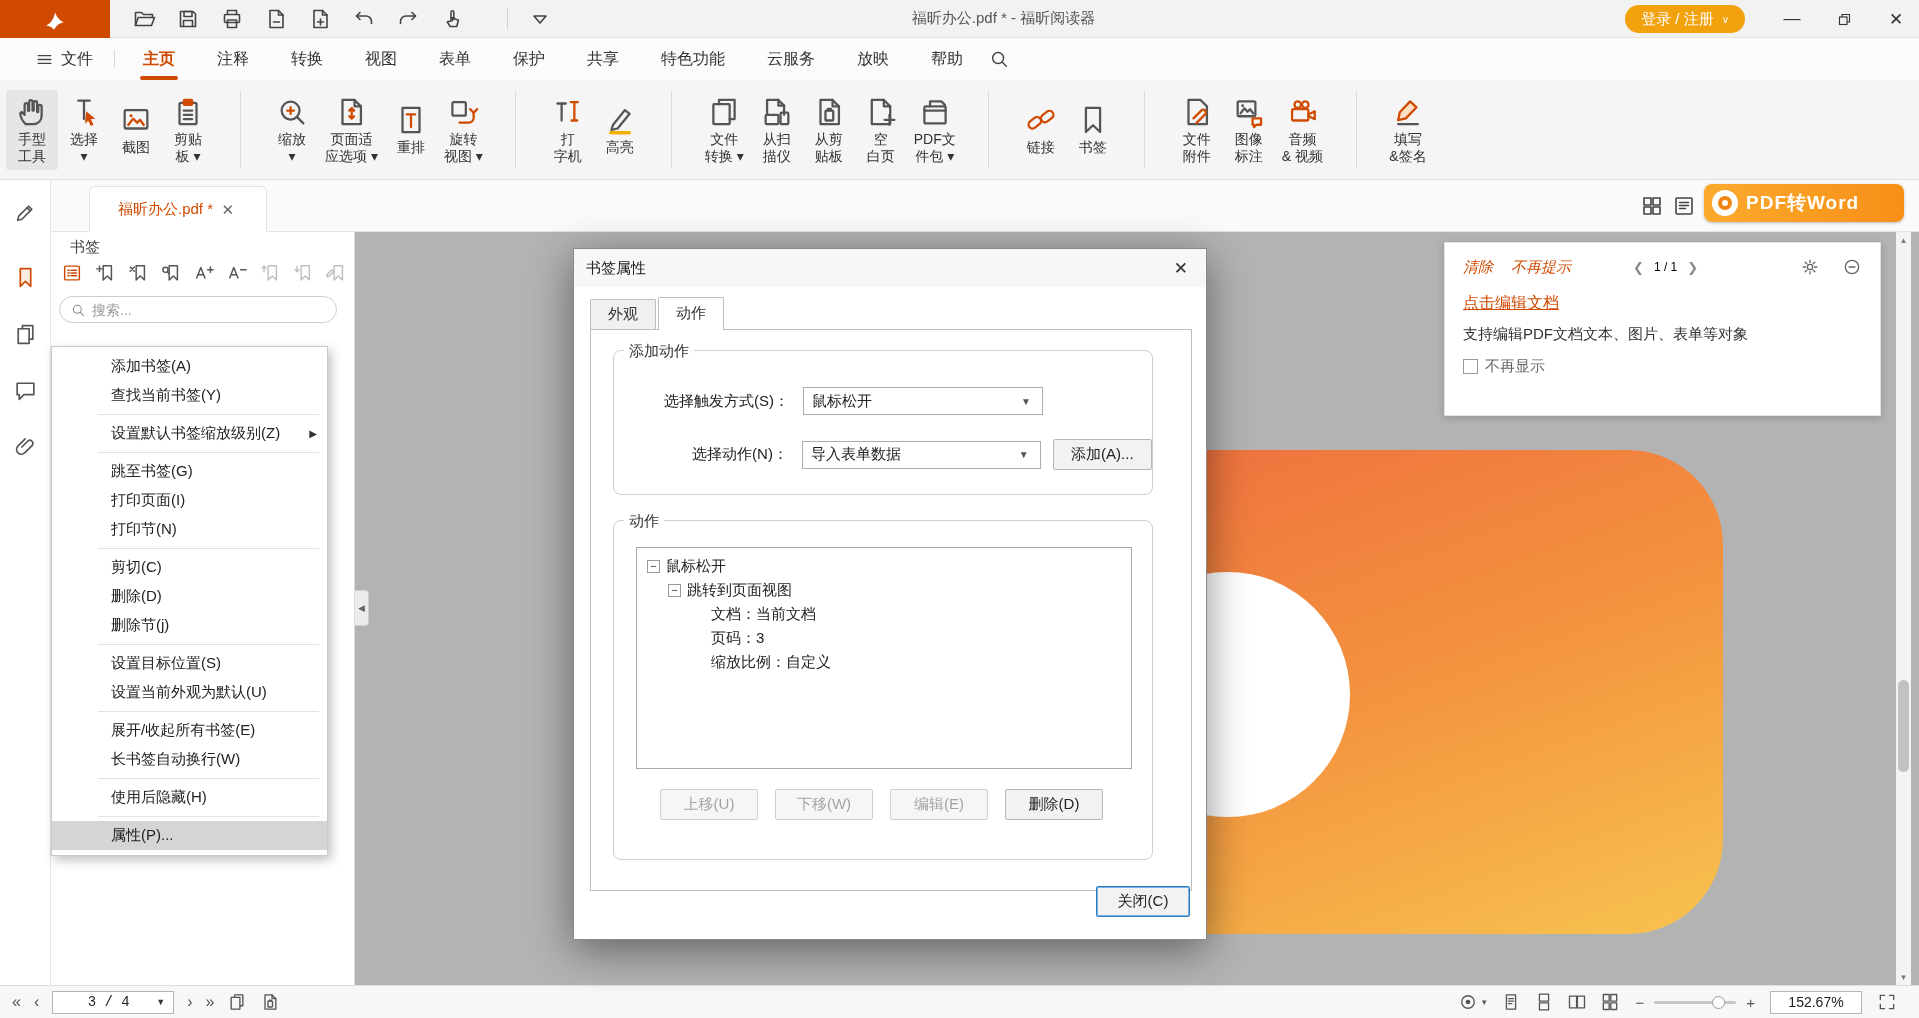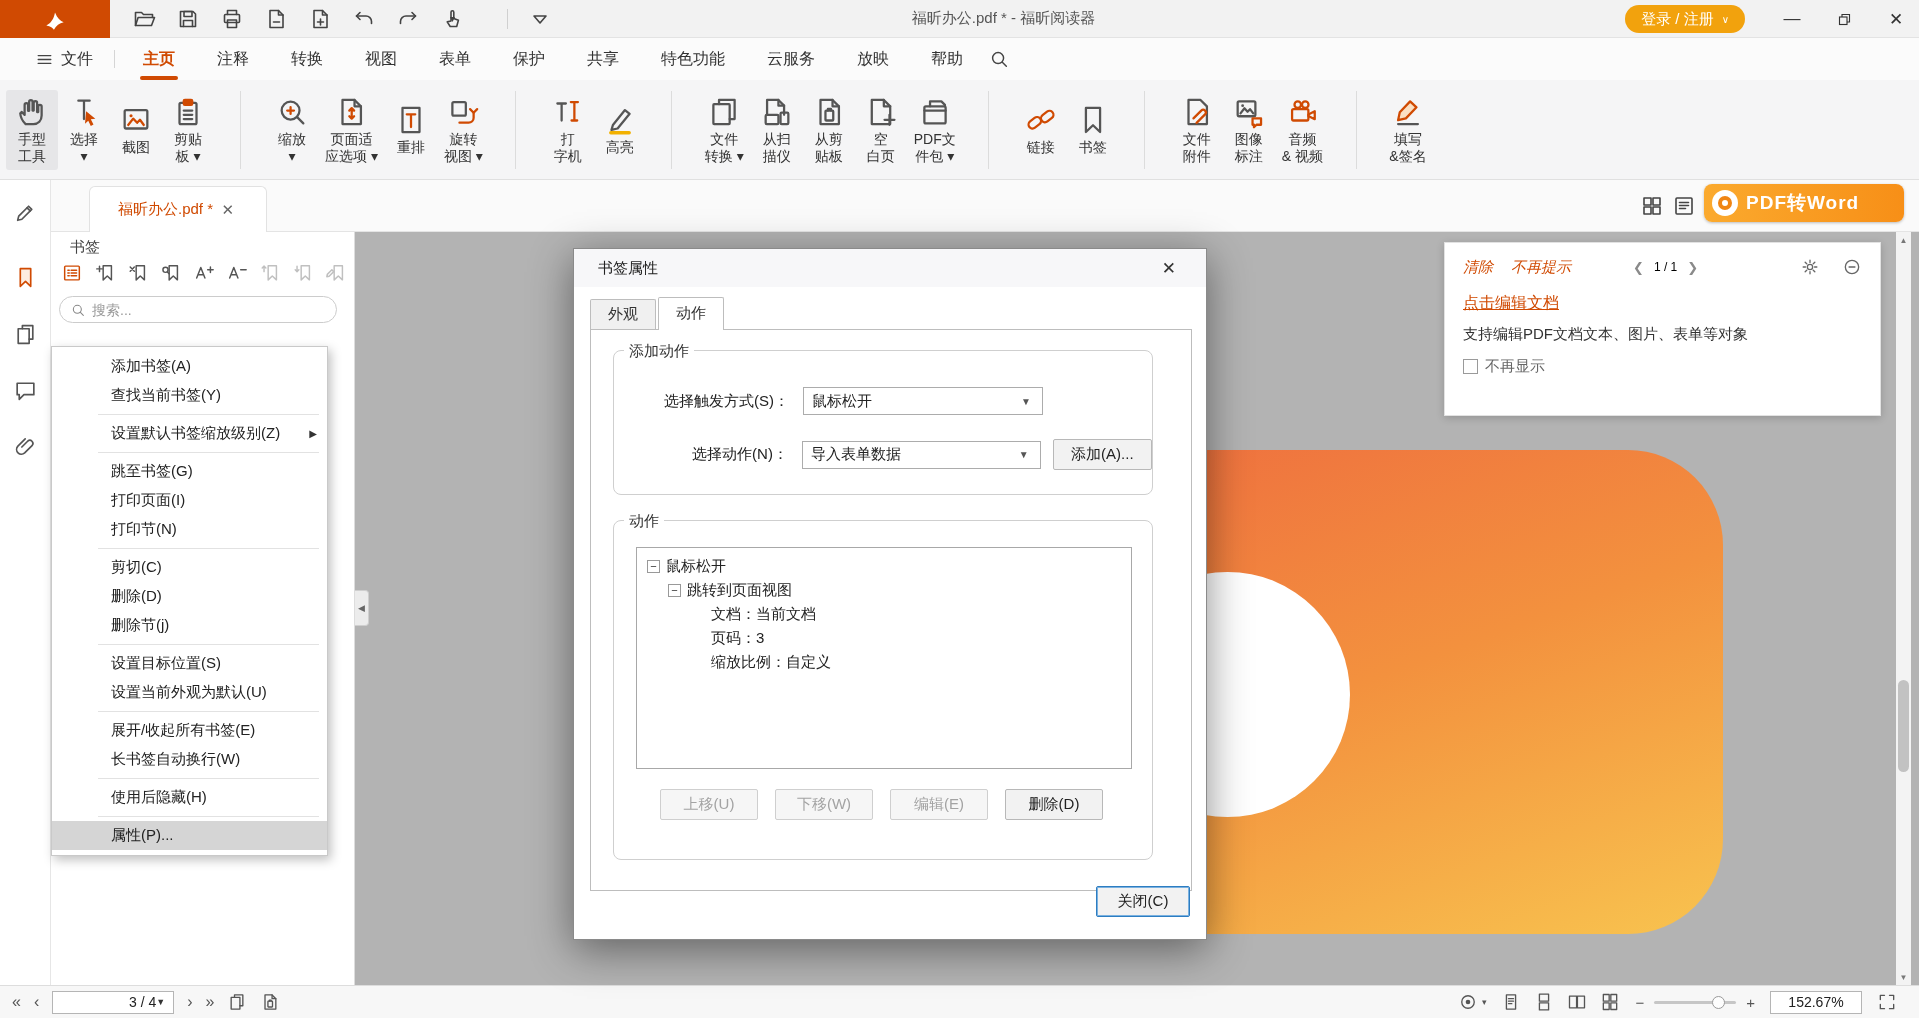--- a/index.html
+++ b/index.html
@@ -84,21 +84,21 @@
   .appicon .wcircle { position:absolute; left:152px; top:122px; width:245px; height:245px; border-radius:50%; background:#fff; }
   .collapse-tab { position:absolute; left:355px; top:590px; width:14px; height:36px; background:#ececec; border:1px solid #cfcfcf; border-left:none; border-radius:0 4px 4px 0; display:flex; align-items:center; justify-content:center; font-size:9px; color:#666; cursor:pointer; z-index:5; }
 
   
   .vscroll { position:absolute; left:1896px; top:232px; width:15px; height:753px; background:#f3f3f3; z-index:6; }
   .vscroll .sarr { position:absolute; left:0; width:15px; height:16px; display:flex; align-items:center; justify-content:center; font-size:8px; color:#777; }
   .vscroll .thumb { position:absolute; left:2px; top:448px; width:11px; height:92px; background:#c2c2c2; border-radius:6px; }
 
   
   .dialog { position:absolute; left:573px; top:248px; width:634px; height:692px; background:#fff; border:1px solid #8a8a8a; box-shadow:0 10px 40px rgba(0,0,0,.45); z-index:50; font-size:15px; }
-  .dlg-title { height:38px; display:flex; align-items:center; padding:0 24px; font-size:15px; color:#222; background:#f7f7f9; }
+  .dlg-title { height:38px; display:flex; align-items:center; padding:0 12px; font-size:15px; color:#222; background:#f7f7f9; }
   .dlg-title .dt { flex:1; }
   .dlg-close { font-size:17px; color:#333; cursor:pointer; padding:2px 6px; }
   .dlg-tabs { position:absolute; left:16px; top:50px; display:flex; z-index:2; }
   .dlg-tab { height:30px; padding:0 17px; display:flex; align-items:center; font-size:15px; border:1px solid #bdbdbd; border-bottom:none; background:#f0f0f0; color:#333; margin-right:2px; cursor:pointer; border-radius:2px 2px 0 0; }
   .dlg-tab.active { background:#fff; height:32px; margin-top:-2px; position:relative; }
   .dlg-tab.active::after { content:""; position:absolute; left:0; right:0; bottom:-1px; height:2px; background:#fff; }
   .dlg-page { position:absolute; left:16px; top:80px; width:602px; height:562px; border:1px solid #bdbdbd; background:#fff; }
   .grpbox { position:absolute; border:1px solid #cfcfcf; border-radius:8px; }
   .grpbox .gtitle { position:absolute; left:10px; top:-9px; background:#fff; padding:0 5px; font-size:15px; color:#333; }
   .frow { position:absolute; display:flex; align-items:center; }
@@ -126,21 +126,21 @@
   .mp-link { margin-top:16px; font-size:16px; color:#d04a02; text-decoration:underline; cursor:pointer; display:inline-block; }
   .mp-desc { margin-top:11px; font-size:15px; color:#333; }
   .mp-check { margin-top:13px; display:flex; align-items:center; gap:7px; font-size:15px; color:#666; }
   .mp-check .box { width:15px; height:15px; border:1px solid #9a9a9a; background:#fff; cursor:pointer; }
 
   
   .statusbar { position:absolute; left:0; top:985px; width:100%; height:33px; background:#f7f7f7; border-top:1px solid #ddd; display:flex; align-items:center; padding:0 12px; }
   .sb-left { display:flex; align-items:center; gap:13px; color:#555; }
   .sb-nav { font-size:16px; color:#555; cursor:pointer; line-height:1; }
   .pagebox { width:122px; height:23px; background:#fff; border:1px solid #b5b5b5; display:flex; align-items:center; padding:0 8px; font-size:14px; color:#222; cursor:text; }
-  .pagebox .pv { flex:1; text-align:right; }
+  .pagebox .pv { flex:1; text-align:center;font-family:Liberation Mono, monospace; }
   .pagebox .pc { font-size:9px; color:#333; }
   .sb-ico { width:20px; height:20px; color:#555; cursor:pointer; }
   .sb-right { margin-left:auto; margin-right:10px; display:flex; align-items:center; gap:15px; color:#555; }
   .sb-caret { font-size:9px; color:#555; margin-left:-10px; }
   .zoomslider { display:flex; align-items:center; gap:10px; }
   .zs-track { position:relative; width:82px; height:3px; background:#c6c6c6; border-radius:2px; }
   .zs-thumb { position:absolute; left:58px; top:-5px; width:13px; height:13px; background:#fdfdfd; border:1px solid #9a9a9a; border-radius:50%; cursor:pointer; }
   .zs-sign { font-size:15px; color:#555; cursor:pointer; }
   .zoombox { width:92px; height:23px; background:#fff; border:1px solid #b5b5b5; display:flex; align-items:center; justify-content:center; font-size:14px; color:#222; }
 </style>

